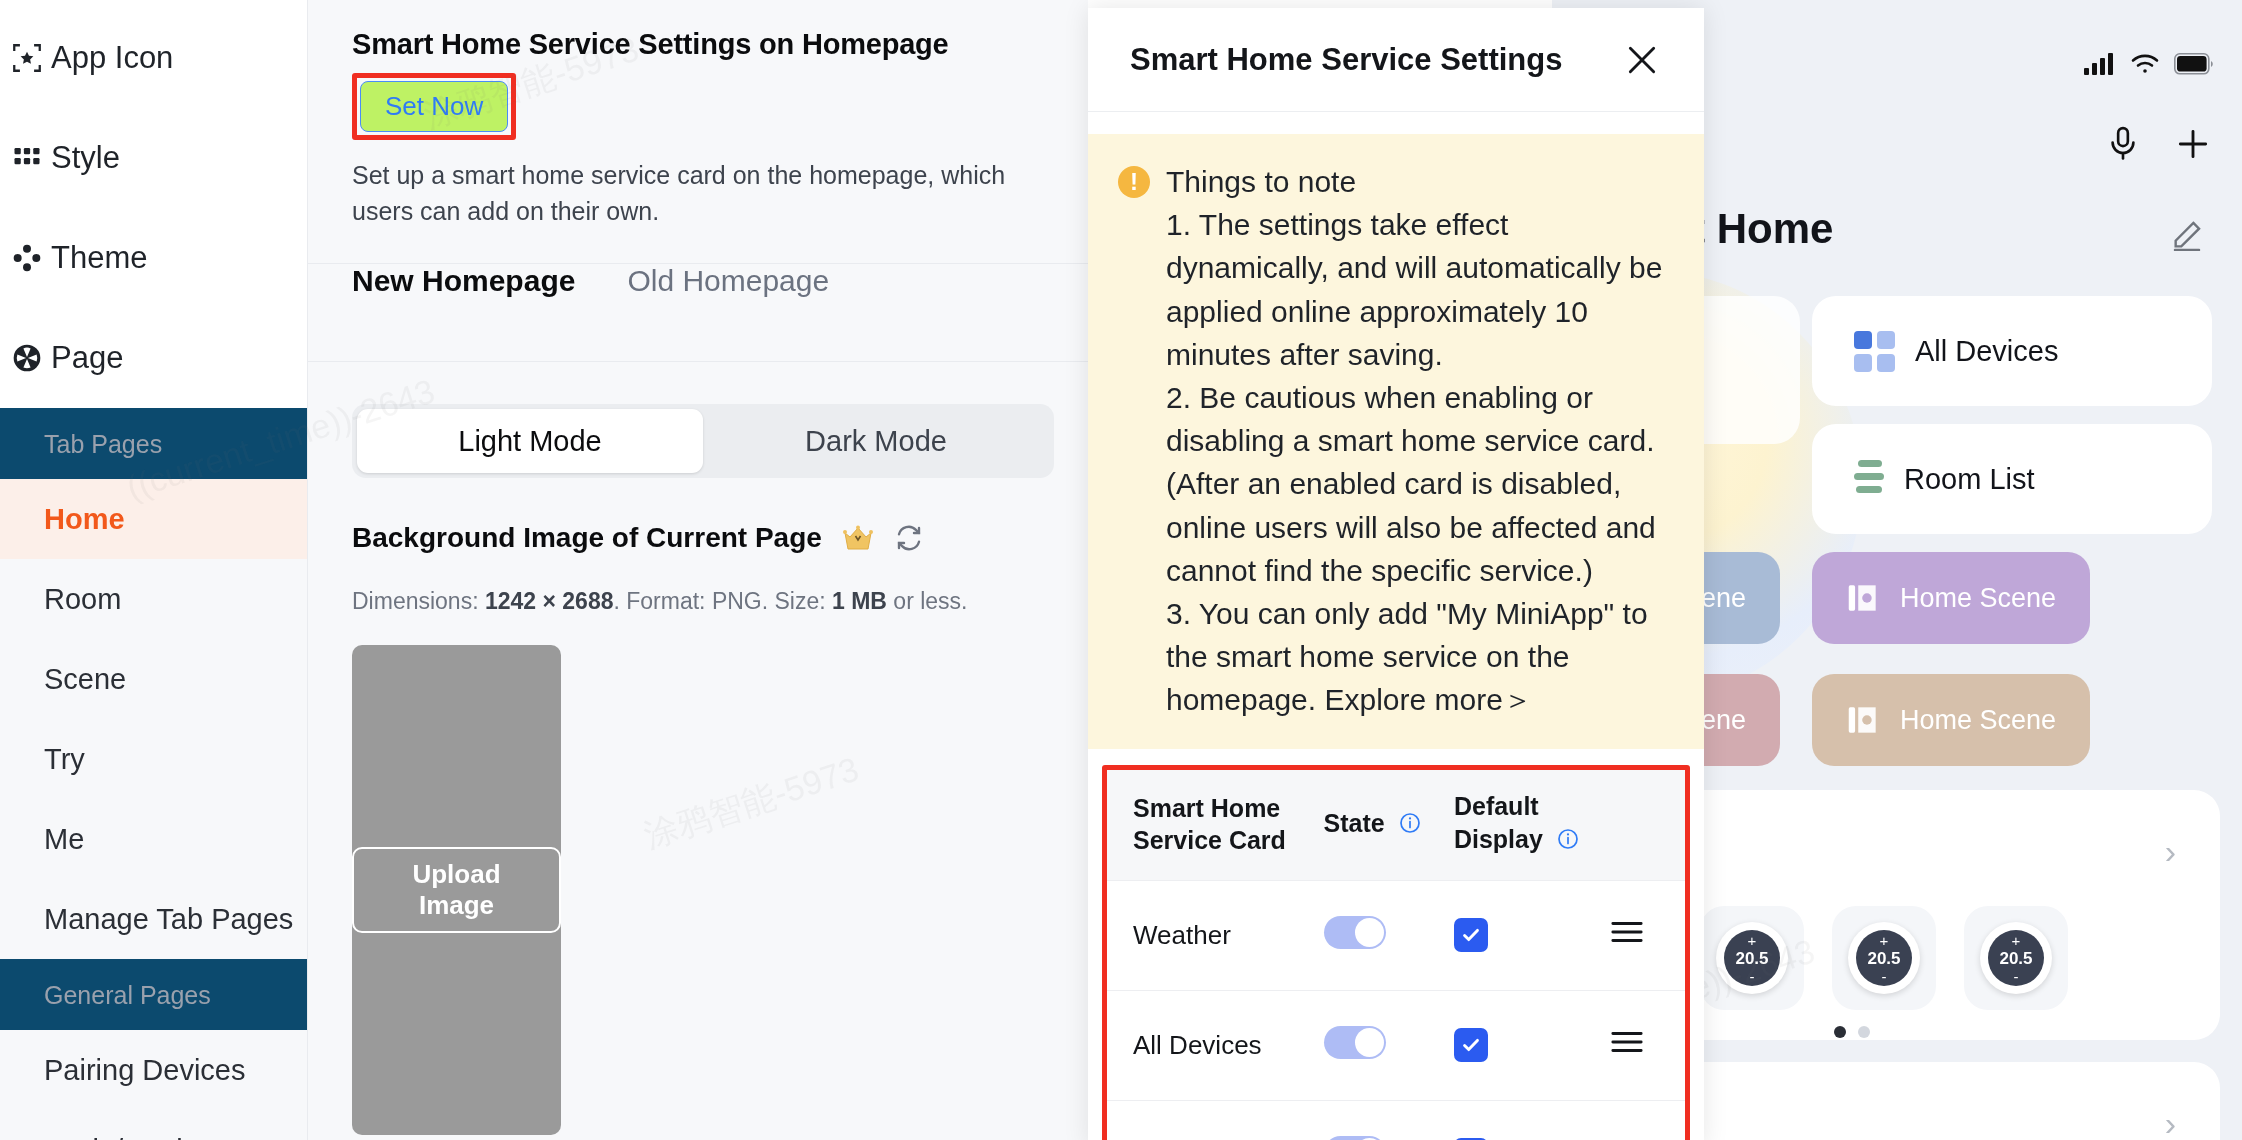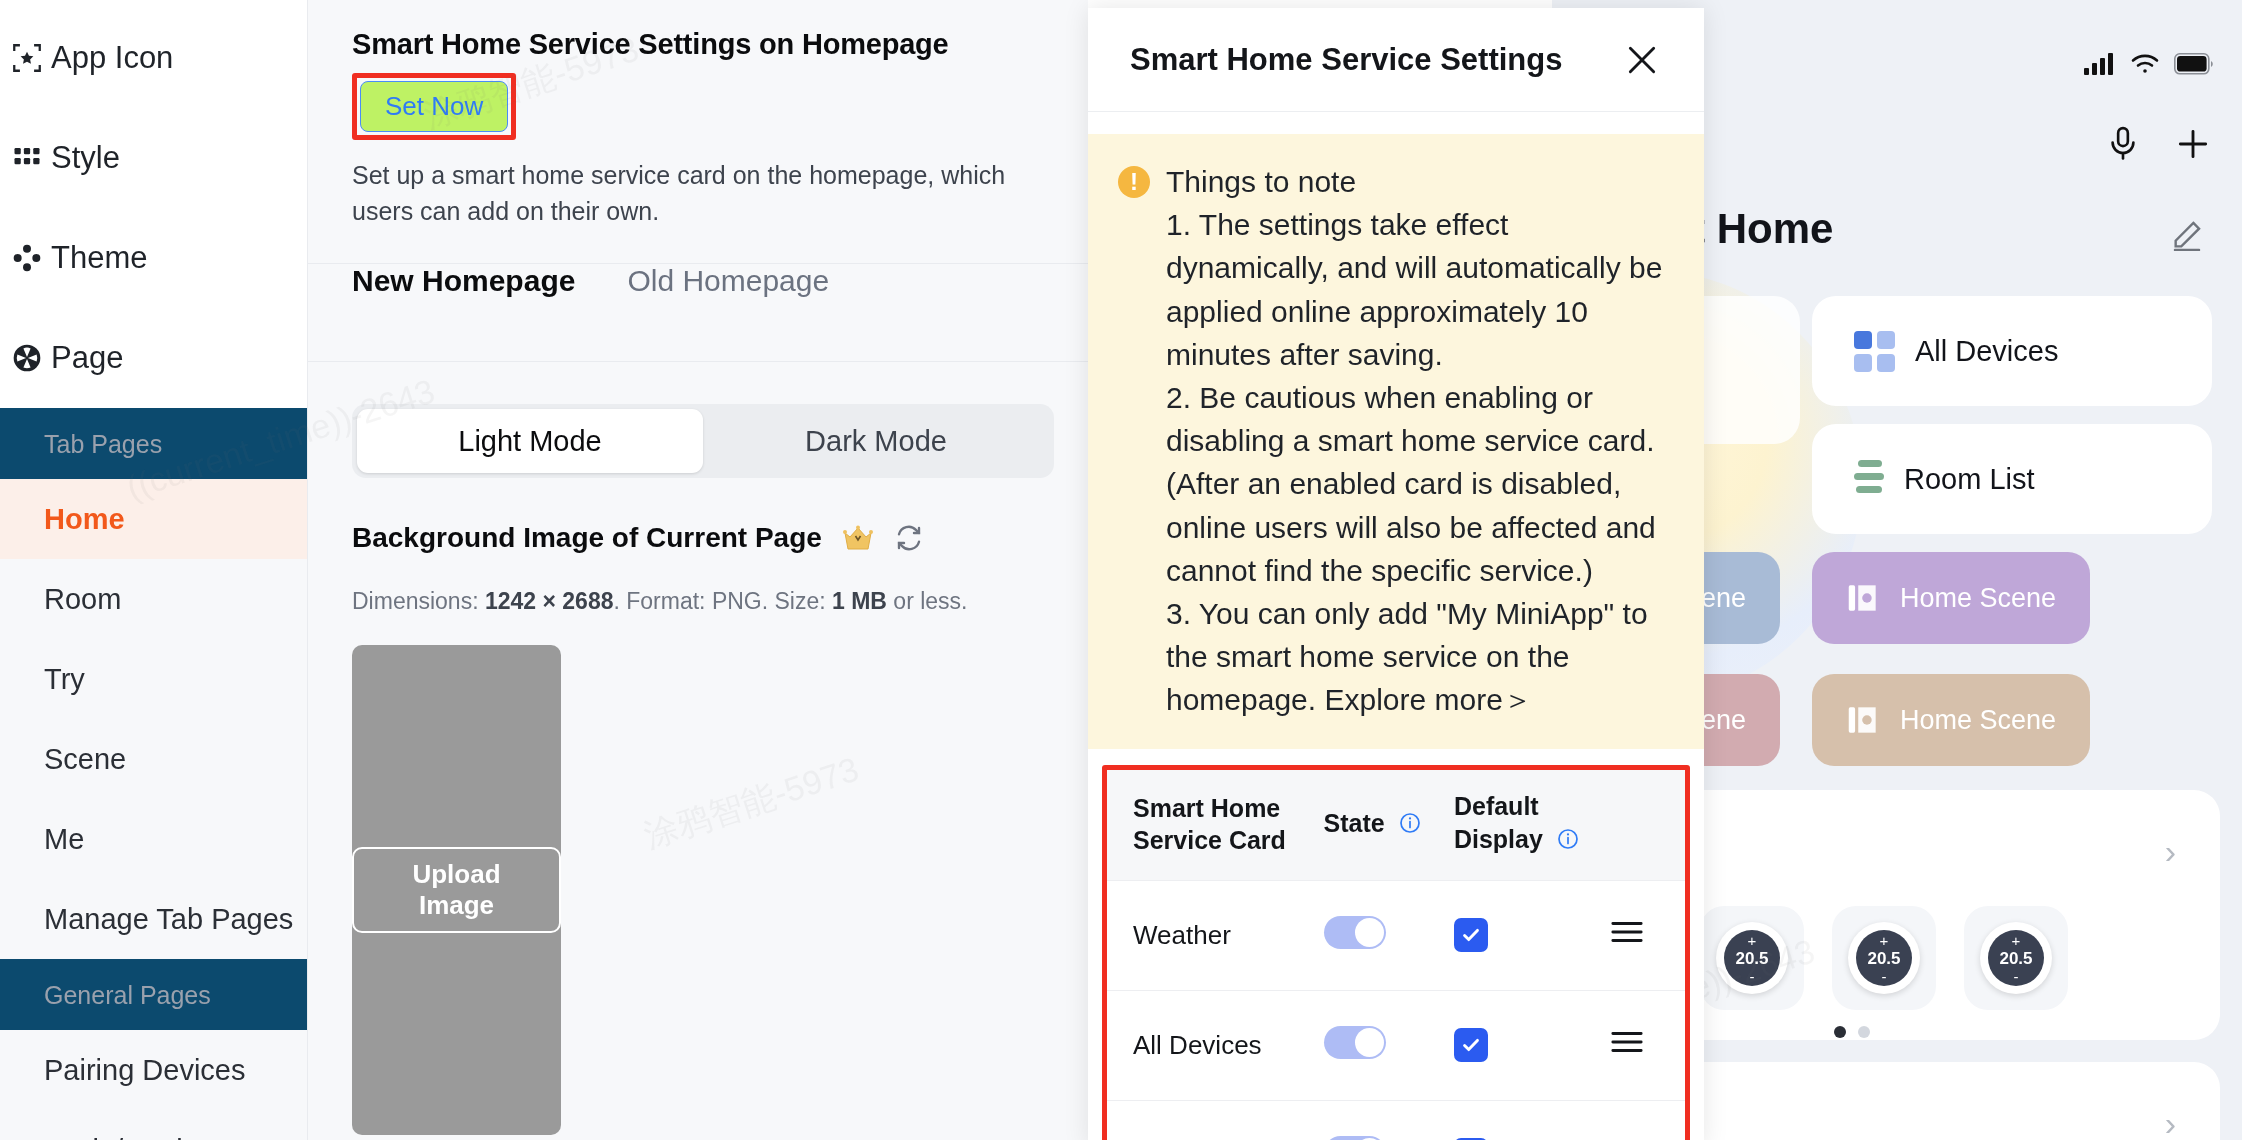--- a/index.html
+++ b/index.html
@@ -302,22 +302,22 @@
           </svg>
         </span>
         <span>Page</span>
       </div>
     </div>
 
     <div class="nav-sub-group">
       <div class="nav-section">Tab Pages</div>
       <div class="nav-sub active">Home</div>
       <div class="nav-sub">Room</div>
+      <div class="nav-sub">Scene</div>
       <div class="nav-sub">Try</div>
-      <div class="nav-sub">Scene</div>
       <div class="nav-sub">Me</div>
       <div class="nav-sub">Manage Tab Pages</div>
 
       <div class="nav-section">General Pages</div>
       <div class="nav-sub">Pairing Devices</div>
       <div class="nav-sub">Login/Register</div>
     </div>
   </nav>
 
   <section class="middle">

